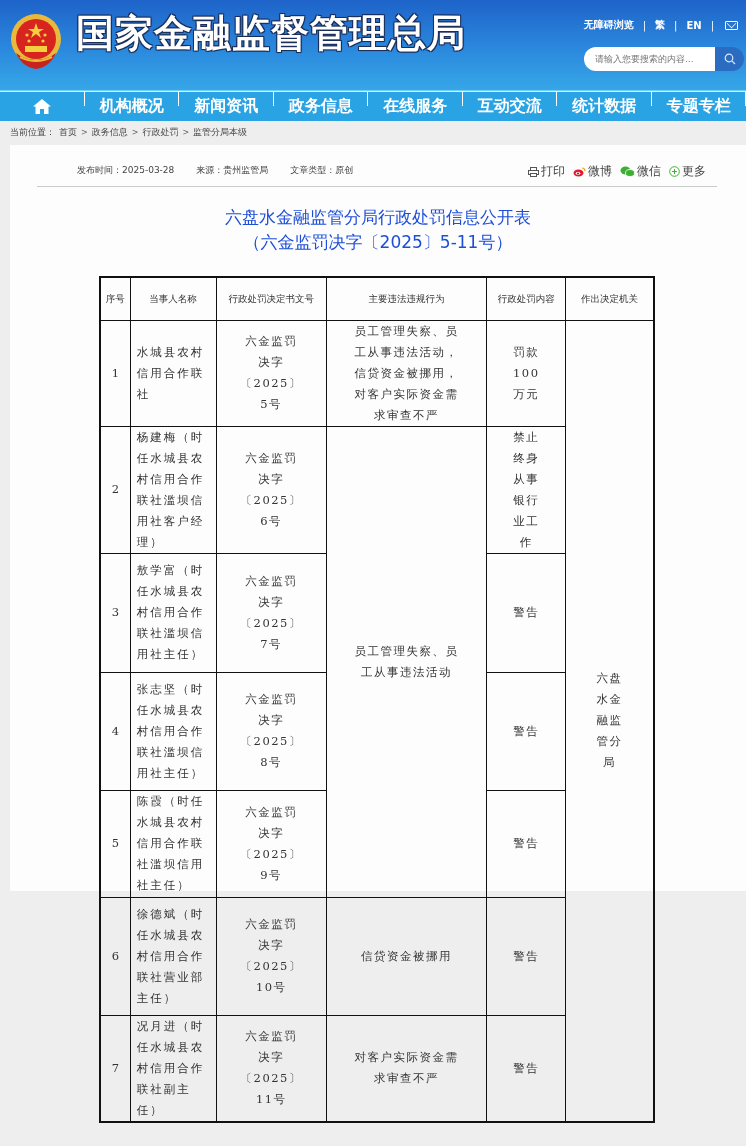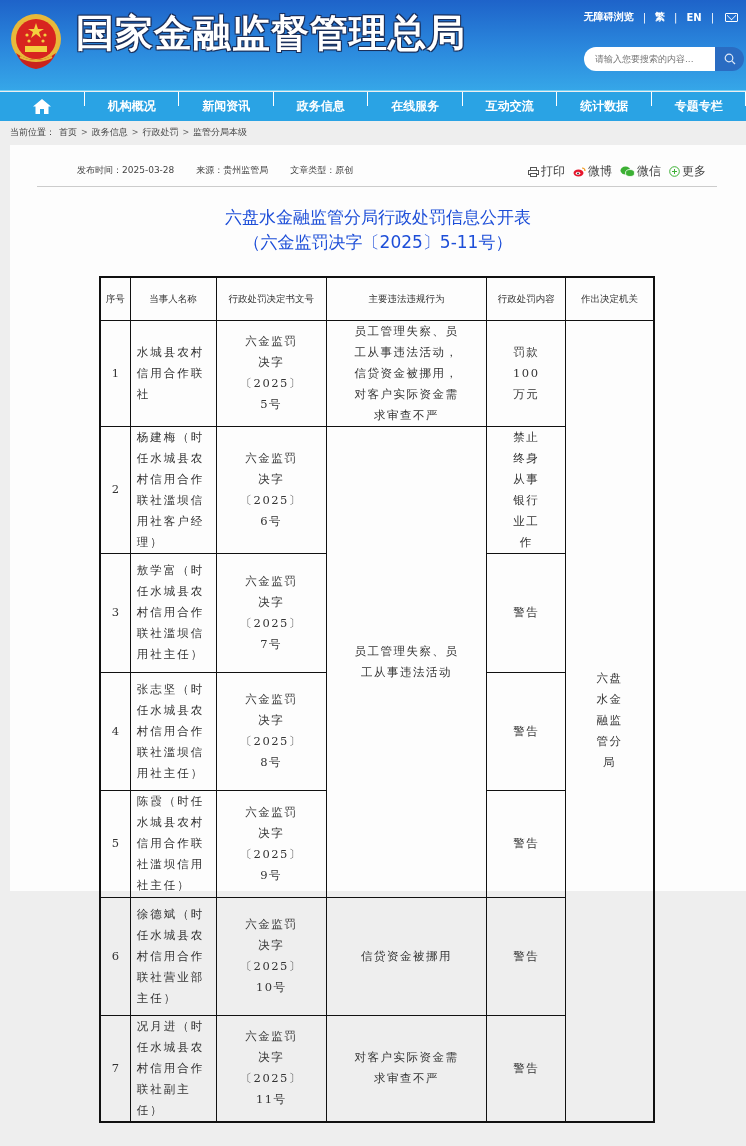--- a/index.html
+++ b/index.html
@@ -6,32 +6,32 @@
   html, body { width: 746px; height: 1146px; overflow: hidden; }
   body { background: #eeeeee; font-family: "DejaVu Sans", "Liberation Sans", sans-serif; color: #333; position: relative; }
 
   
   .header { position: absolute; left: 0; top: 0; width: 746px; height: 91px;
     background: linear-gradient(180deg, #1e63c9 0%, #2a86dc 50%, #36a7e8 100%); overflow: hidden; }
   .header::after { content: ""; position: absolute; left: 0; right: 0; bottom: 0; height: 1px; background: #6fd0f7; }
   .emblem { position: absolute; left: 10px; top: 13px; width: 52px; height: 58px; }
   .site-title { position: absolute; left: 76px; top: 8px; font-size: 38px; font-weight: bold; color: #fff; letter-spacing: 1px;
     text-shadow: 0 0 2px #1b2f5a, 1px 1px 0 #1b2f5a, -1px -1px 0 #1b2f5a, 1px -1px 0 #1b2f5a, -1px 1px 0 #1b2f5a; }
-  .toplinks { position: absolute; right: 8px; top: 10px; display: flex; align-items: center; font-size: 10px; color: #fff; font-weight: bold; }
+  .toplinks { position: absolute; right: 8px; top: 18px; display: flex; align-items: center; font-size: 10px; color: #fff; font-weight: bold; }
   .toplinks .sep { margin: 0 9px; font-weight: normal; }
   .mail-icon { width: 13px; height: 9px; border: 1px solid #fff; border-radius: 1px; position: relative; margin-left: 2px; }
   .mail-icon::before { content: ""; position: absolute; left: 1px; top: -3px; width: 8px; height: 8px; border-right: 1px solid #fff; border-bottom: 1px solid #fff; transform: rotate(45deg) scale(0.75); }
   .search { position: absolute; left: 584px; top: 47px; width: 160px; height: 24px; display: flex; }
   .search-input { width: 131px; height: 24px; border: none; border-radius: 12px 0 0 12px; background: #fff; padding-left: 11px;
     font-size: 9px; color: #555; font-family: "DejaVu Sans", sans-serif; outline: none; }
   .search-btn { width: 29px; height: 24px; background: #2a6cc2; border-radius: 0 12px 12px 0; display: flex; align-items: center; justify-content: center; }
 
   
   .nav { position: absolute; left: 0; top: 92px; width: 746px; height: 29px; background: #2aa3e4; display: flex; align-items: center; }
-  .nav-item { height: 46px; display: flex; align-items: center; justify-content: center; color: #fff; font-size: 12px; font-weight: bold; position: relative; }
+  .nav-item { height: 46px; display: flex; align-items: center; justify-content: center; color: #fff; font-size: 16px; font-weight: bold; position: relative; }
   .nav-item::after { content: ""; position: absolute; right: 0; top: 8px; width: 1px; height: 14px; background: #fff; }
   .nav-home { width: 85px; }
   .nav-item.w { width: 95px; }
 
   
   .breadcrumb { position: absolute; left: 10px; top: 126px; font-size: 9px; color: #444; display: flex; align-items: center; }
   .breadcrumb .arrow { margin: 0 4px; color: #666; font-size: 8px; }
 
   
   .panel { position: absolute; left: 10px; top: 145px; width: 736px; height: 746px; background: #fdfdfd; }

